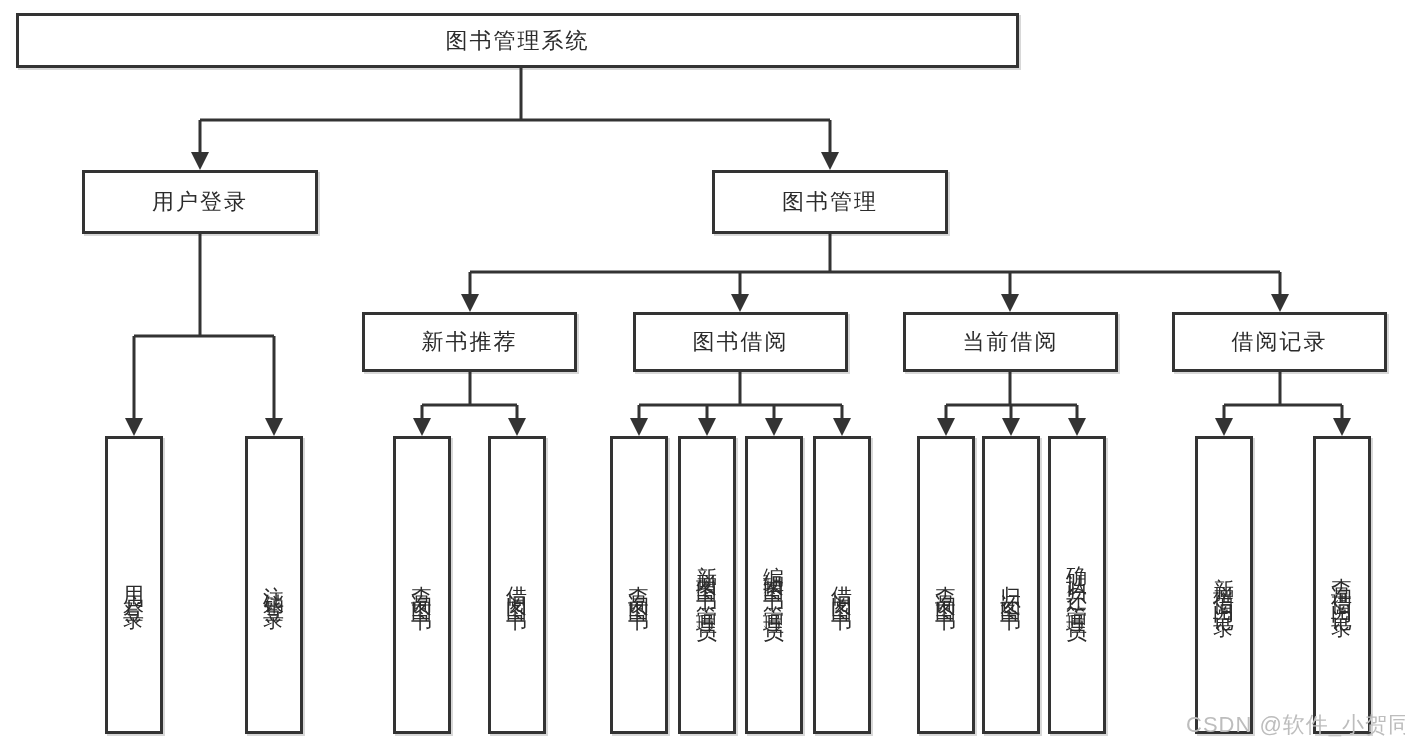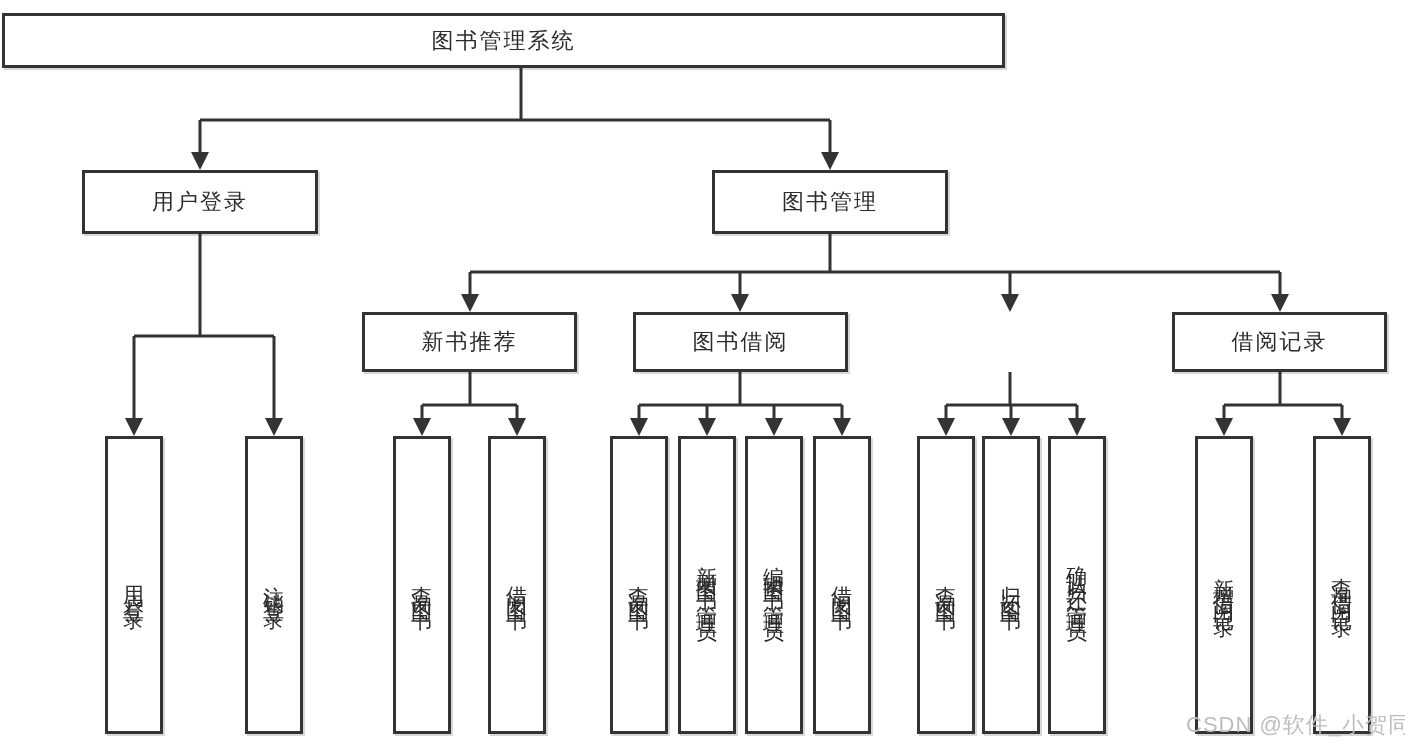--- a/index.html
+++ b/index.html
@@ -113,36 +113,39 @@
       <polygon class="arrowhead" points="1002,418 1020,418 1011,436"></polygon>
       <polygon class="arrowhead" points="1068,418 1086,418 1077,436"></polygon>
     </g>
     <g>
       <path class="edge" d="M1280 372 V405 M1224 405 H1342 M1224 405 V420 M1342 405 V420"></path>
       <polygon class="arrowhead" points="1215,418 1233,418 1224,436"></polygon>
       <polygon class="arrowhead" points="1333,418 1351,418 1342,436"></polygon>
     </g>
   </svg>
 
-  <div class="node hbox" style="left:2px; top:13px; width:1003px; height:55px;">
+  <div class="node hbox" style="left:16px; top:13px; width:1003px; height:55px;">
     <span>图书管理系统</span>
   </div>
 
   <div class="node hbox" style="left:82px; top:170px; width:236px; height:64px;">
     <span>用户登录</span>
   </div>
   <div class="node hbox" style="left:362px; top:312px; width:215px; height:60px;">
     <span>新书推荐</span>
   </div>
 
   <div class="node hbox" style="left:712px; top:170px; width:236px; height:64px;">
     <span>图书管理</span>
   </div>
   <div class="node hbox" style="left:633px; top:312px; width:215px; height:60px;">
     <span>图书借阅</span>
+  </div>
+  <div class="node hbox" style="left:903px; top:312px; width:215px; height:60px;">
+    <span>当前借阅</span>
   </div>
   <div class="node hbox" style="left:1172px; top:312px; width:215px; height:60px;">
     <span>借阅记录</span>
   </div>
 
   <div class="node vbox" style="left:105px; top:436px;">
     <span>用户登录</span>
   </div>
   <div class="node vbox" style="left:245px; top:436px;">
     <span>注销登录</span>

